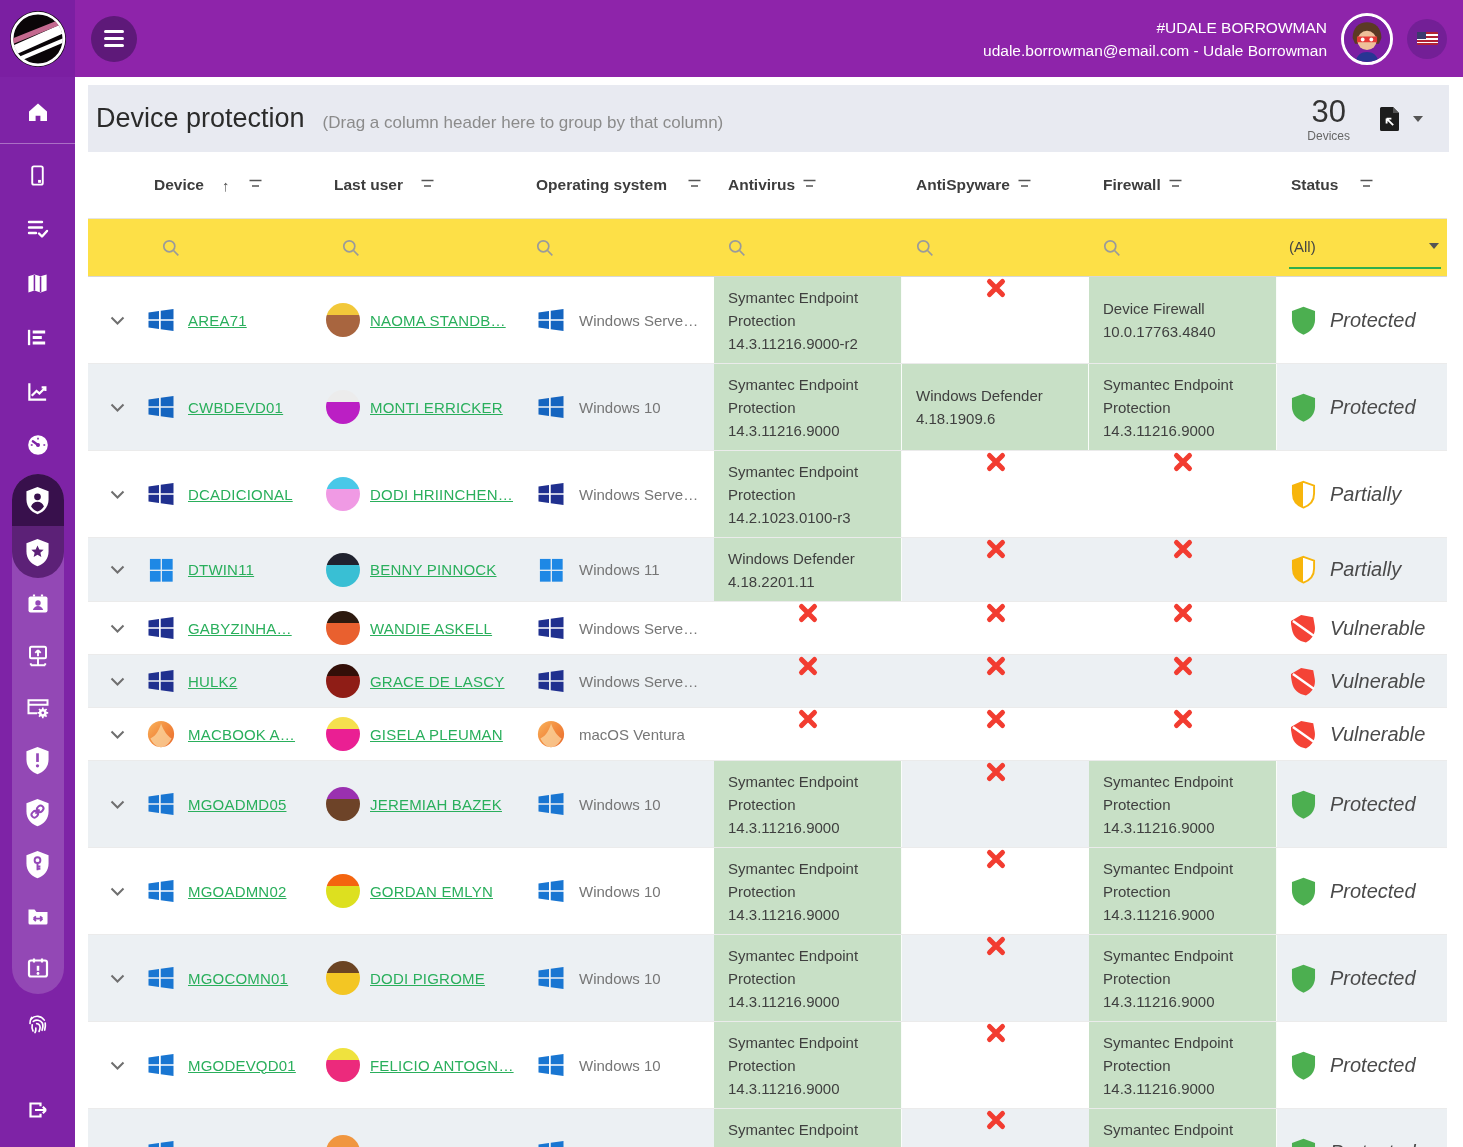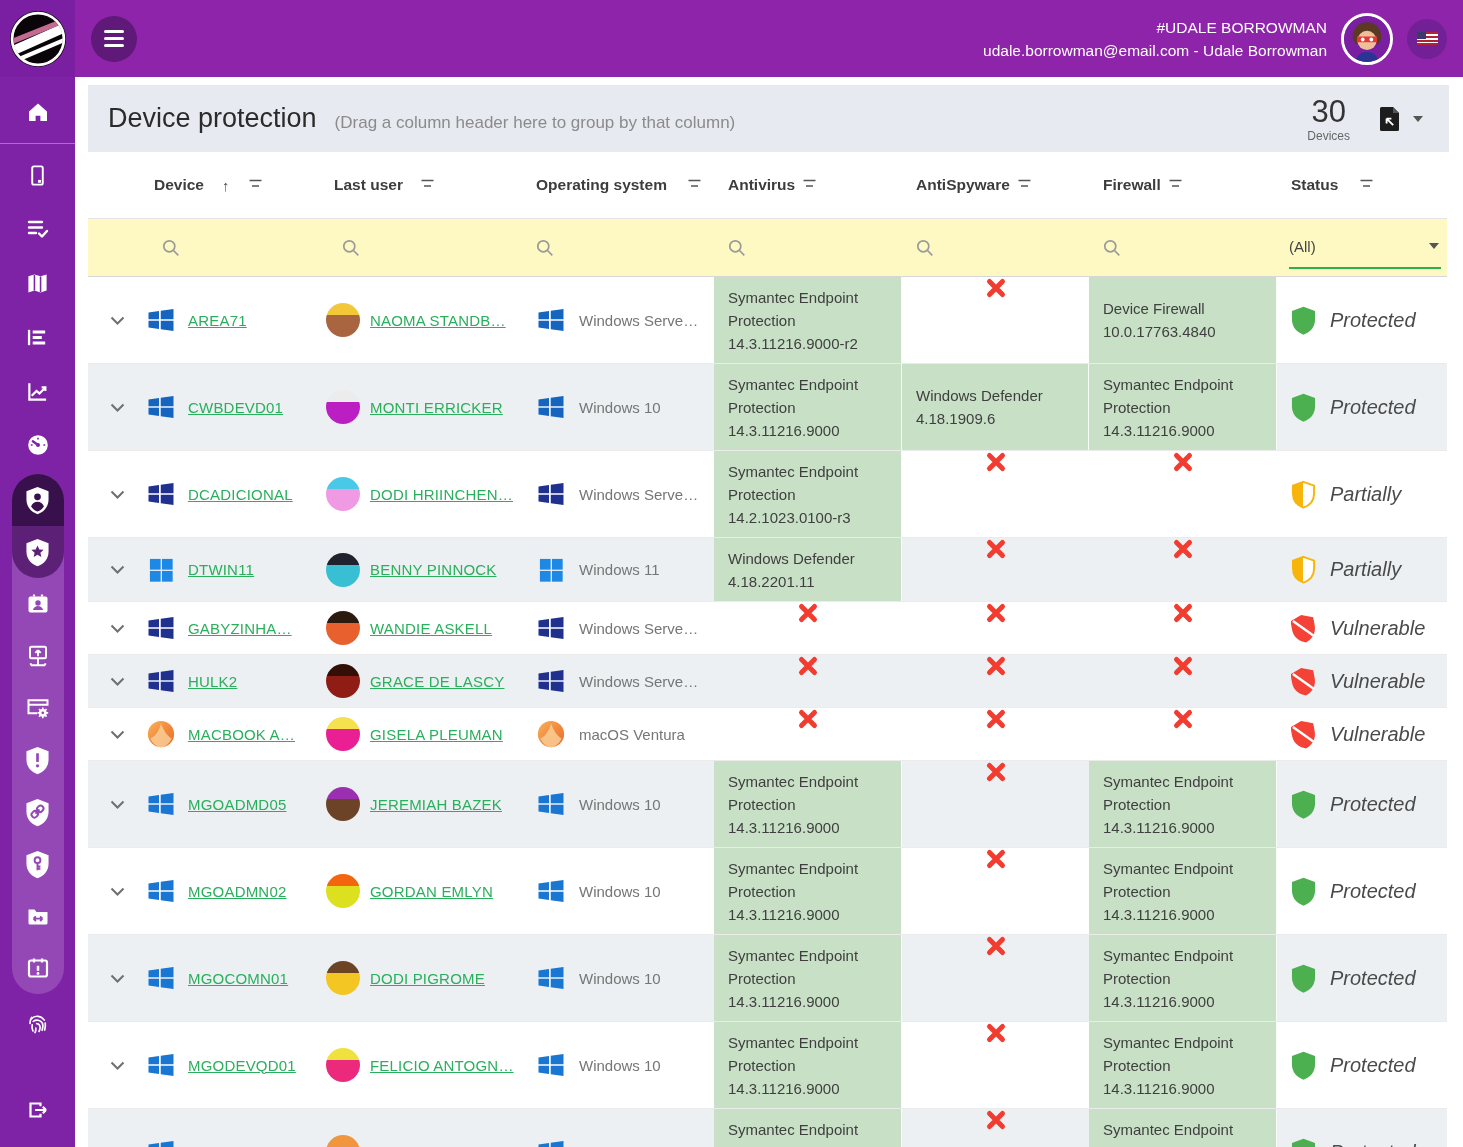--- a/index.html
+++ b/index.html
@@ -32,36 +32,36 @@
   .tb-avatar { width:52px; height:52px; border-radius:50%; border:3px solid #fff; overflow:hidden; background:#7b1fa2; cursor:pointer; flex:0 0 auto; }
   .flag-btn { width:40px; height:40px; border-radius:50%; background:#731f96; border:none; margin-left:14px;
     display:flex; align-items:center; justify-content:center; cursor:pointer; }
   .us-flag { width:21px; height:13px; position:relative;
     background:repeating-linear-gradient(180deg,#b22234 0 1.9px,#fff 1.9px 3.8px); border-radius:1px; }
   .us-flag::after { content:""; position:absolute; left:0; top:0; width:9px; height:7px; background:#3c3b6e; }
 
   .content { flex:1; padding:8px 14px 0 13px; overflow:hidden; }
 
   .page-head { background:#e8eaf1; height:67px; display:flex; align-items:center; padding:0 26px 0 8px; }
-  .page-title { font-size:27px; font-weight:400; color:#2b2b2b;margin-left:12px; }
+  .page-title { font-size:27px; font-weight:400; color:#2b2b2b; }
   .page-hint { font-size:17px; color:#8b8b8b; margin-left:18px; margin-top:8px; }
   .ph-spacer { flex:1; }
   .count-block { text-align:center; margin-right:28px; line-height:1; }
   .count-num { font-size:31px; color:#333; }
   .count-label { font-size:12px; color:#666; margin-top:3px; }
   .export-btn { background:none; border:none; cursor:pointer; display:flex; align-items:center; }
   .caret { width:0; height:0; border-left:5px solid transparent; border-right:5px solid transparent; border-top:6px solid #555; margin-left:12px; cursor:pointer; }
 
   
   .grid { width:1359px; }
   .ghead { display:flex; height:66px; align-items:center; background:#fff; }
   .hc { display:flex; align-items:center; font-size:15.5px; font-weight:700; color:#3d3d3d; padding-left:8px; cursor:pointer; }
   .hc .flt { margin-left:8px; margin-top:-3px; }
   .hc .sort { color:#555; font-weight:400; margin-left:6px; font-size:15px; }
-  .gfilter { display:flex; height:59px; align-items:center; border-top:1px solid #e4e4e4; border-bottom:1px solid #d7d7d7; background:#fef9c3; }
+  .gfilter { display:flex; height:59px; align-items:center; border-top:1px solid #e4e4e4; border-bottom:1px solid #d7d7d7; background:#fde047; }
   .fc { padding-left:16px; display:flex; align-items:center; }
   .status-editor { position:relative; width:152px; border-bottom:2px solid #2eaf4e; padding:0 0 12px 0; margin-top:12px; font-size:15px; color:#444; cursor:pointer; }
   .status-editor .caret { position:absolute; right:2px; top:5px; }
 
   .c-exp { width:58px; flex:0 0 58px; justify-content:center; display:flex; }
   .c-dev { width:180px; flex:0 0 180px; }
   .c-user{ width:208px; flex:0 0 208px; }
   .c-os  { width:180px; flex:0 0 180px; }
   .c-av  { width:188px; flex:0 0 188px; }
   .c-as  { width:187px; flex:0 0 187px; }

